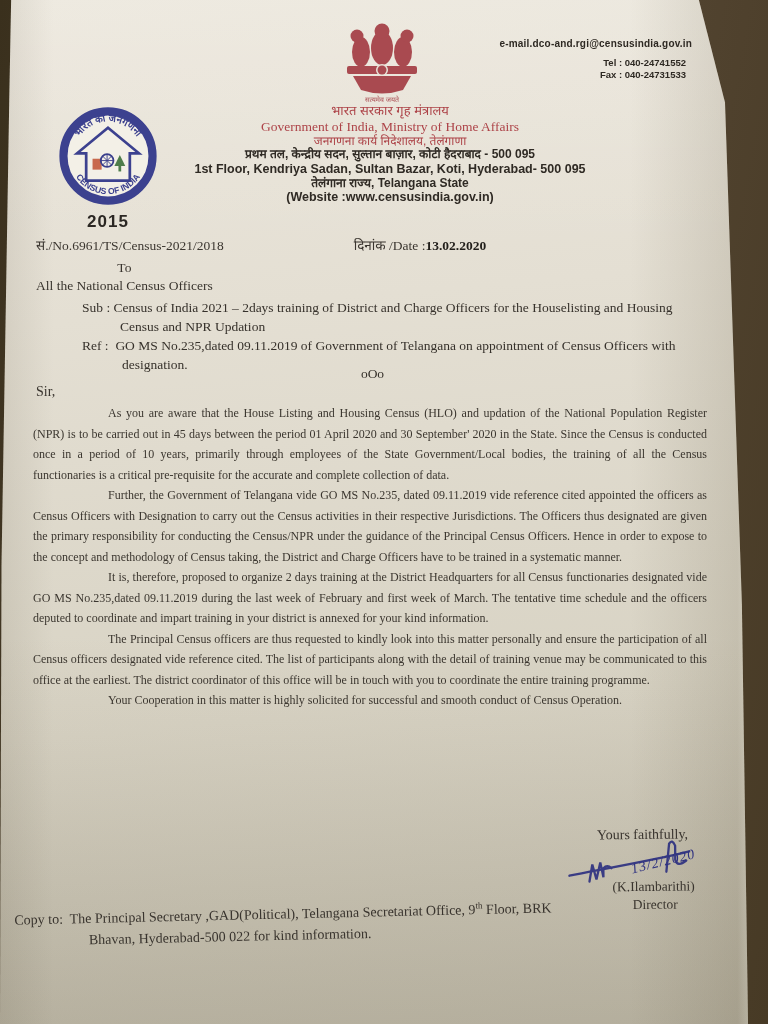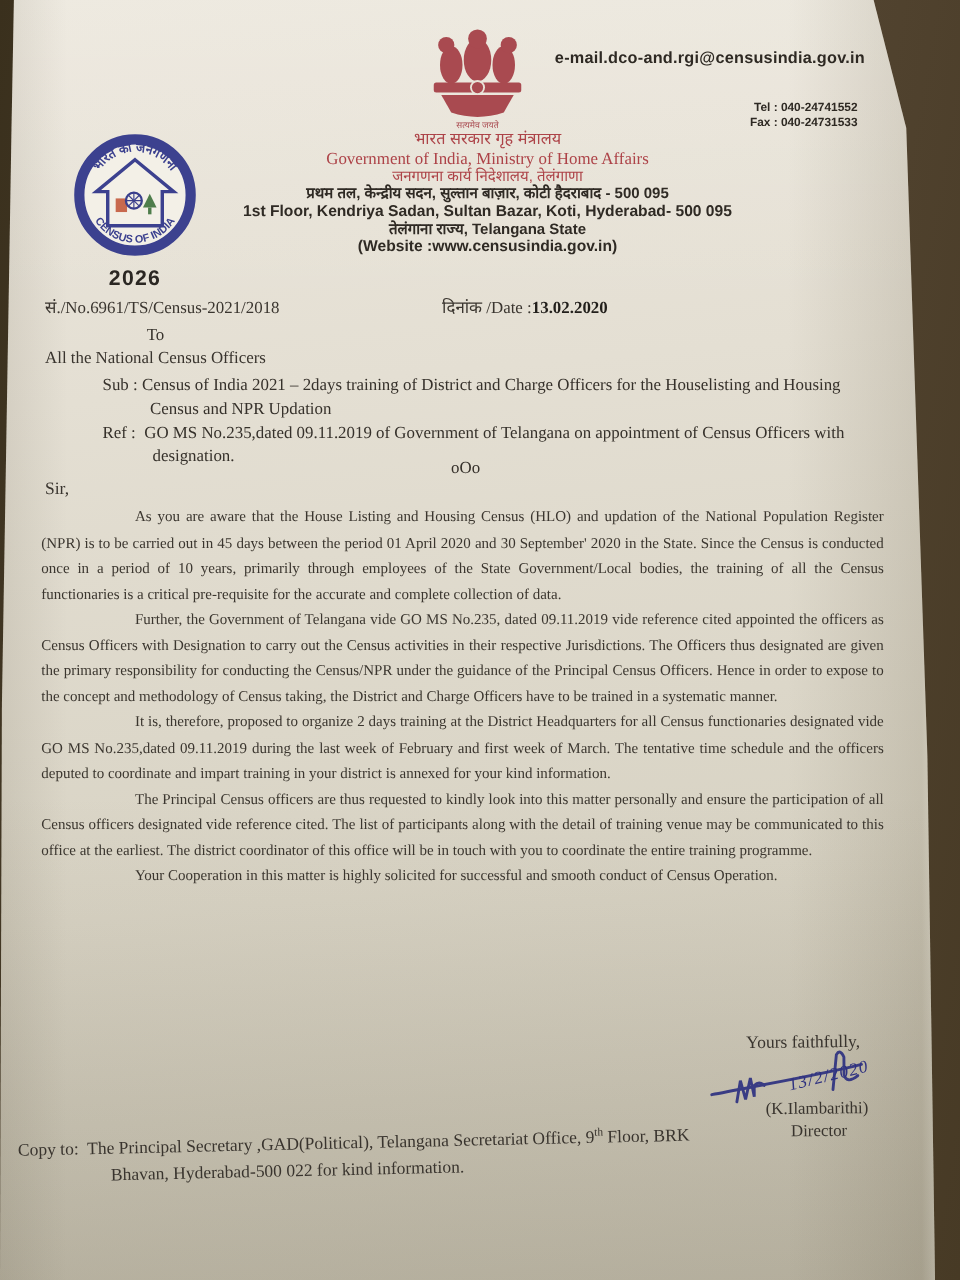--- a/index.html
+++ b/index.html
@@ -17,21 +17,21 @@
   .paper-shading {
     position:absolute; inset:0; pointer-events:none;
     background:
       linear-gradient(90deg, rgba(60,50,30,0.10) 0%, rgba(60,50,30,0) 7%, rgba(60,50,30,0) 82%, rgba(90,80,55,0.16) 96%, rgba(255,255,250,0.25) 99%),
       linear-gradient(180deg, rgba(255,255,250,0.12) 0%, rgba(60,50,30,0) 25%, rgba(60,50,30,0) 62%, rgba(80,70,50,0.16) 100%);
   }
   .content { position:absolute; inset:0; color:#3b3630; }
 
   .contact { position:absolute; left:430px; top:38px; width:262px; text-align:right;
     font-family:"Liberation Sans", sans-serif; font-weight:bold; color:#2e2923; }
-  .contact .email { font-size:13px; letter-spacing:.2px; margin-bottom:28px; }
+  .contact .email { font-size:10px; letter-spacing:.2px; margin-bottom:8px; }
   .contact .tel, .contact .fax { font-size:9.5px; margin-right:6px; line-height:12px; }
 
   .emblem { position:absolute; left:332px; top:22px; width:100px; height:82px; }
 
   .letterhead { position:absolute; left:150px; top:104px; width:480px; text-align:center; line-height:1.12; }
   .lh-red   { color:#ad4348; font-weight:normal; }
   .lh-black { color:#2f2a24; font-weight:bold; }
   .lh-hi1 { font-size:13px; font-family:"Liberation Sans", sans-serif; }
   .lh-en1 { font-size:13.5px; font-family:"Liberation Serif", serif; margin-bottom:1px; }
   .lh-hi2 { font-size:12px; font-family:"Liberation Sans", sans-serif; }
@@ -135,21 +135,21 @@
         </g>
         <path id="arcTop" d="M 17 55 A 38 38 0 0 1 93 55" fill="none"></path>
         <path id="arcBot" d="M 13 55 A 42 42 0 0 0 97 55" fill="none"></path>
         <text font-size="11" font-weight="bold" fill="#3c418f">
           <textPath href="#arcTop" startOffset="50%" text-anchor="middle">भारत की जनगणना</textPath>
         </text>
         <text font-size="9.5" font-weight="bold" fill="#3c418f" font-family="Liberation Sans, sans-serif">
           <textPath href="#arcBot" startOffset="50%" text-anchor="middle">CENSUS OF INDIA</textPath>
         </text>
       </svg>
-      <div class="year">2026</div>
+      <div class="year">2015</div>
     </div>
 
     <div class="refrow">
       <span class="refno">सं./No.6961/TS/Census-2021/2018</span>
       <span class="date">
         <span>दिनांक /Date :</span><b>13.02.2020</b>
       </span>
     </div>
 
     <div class="to-block">

